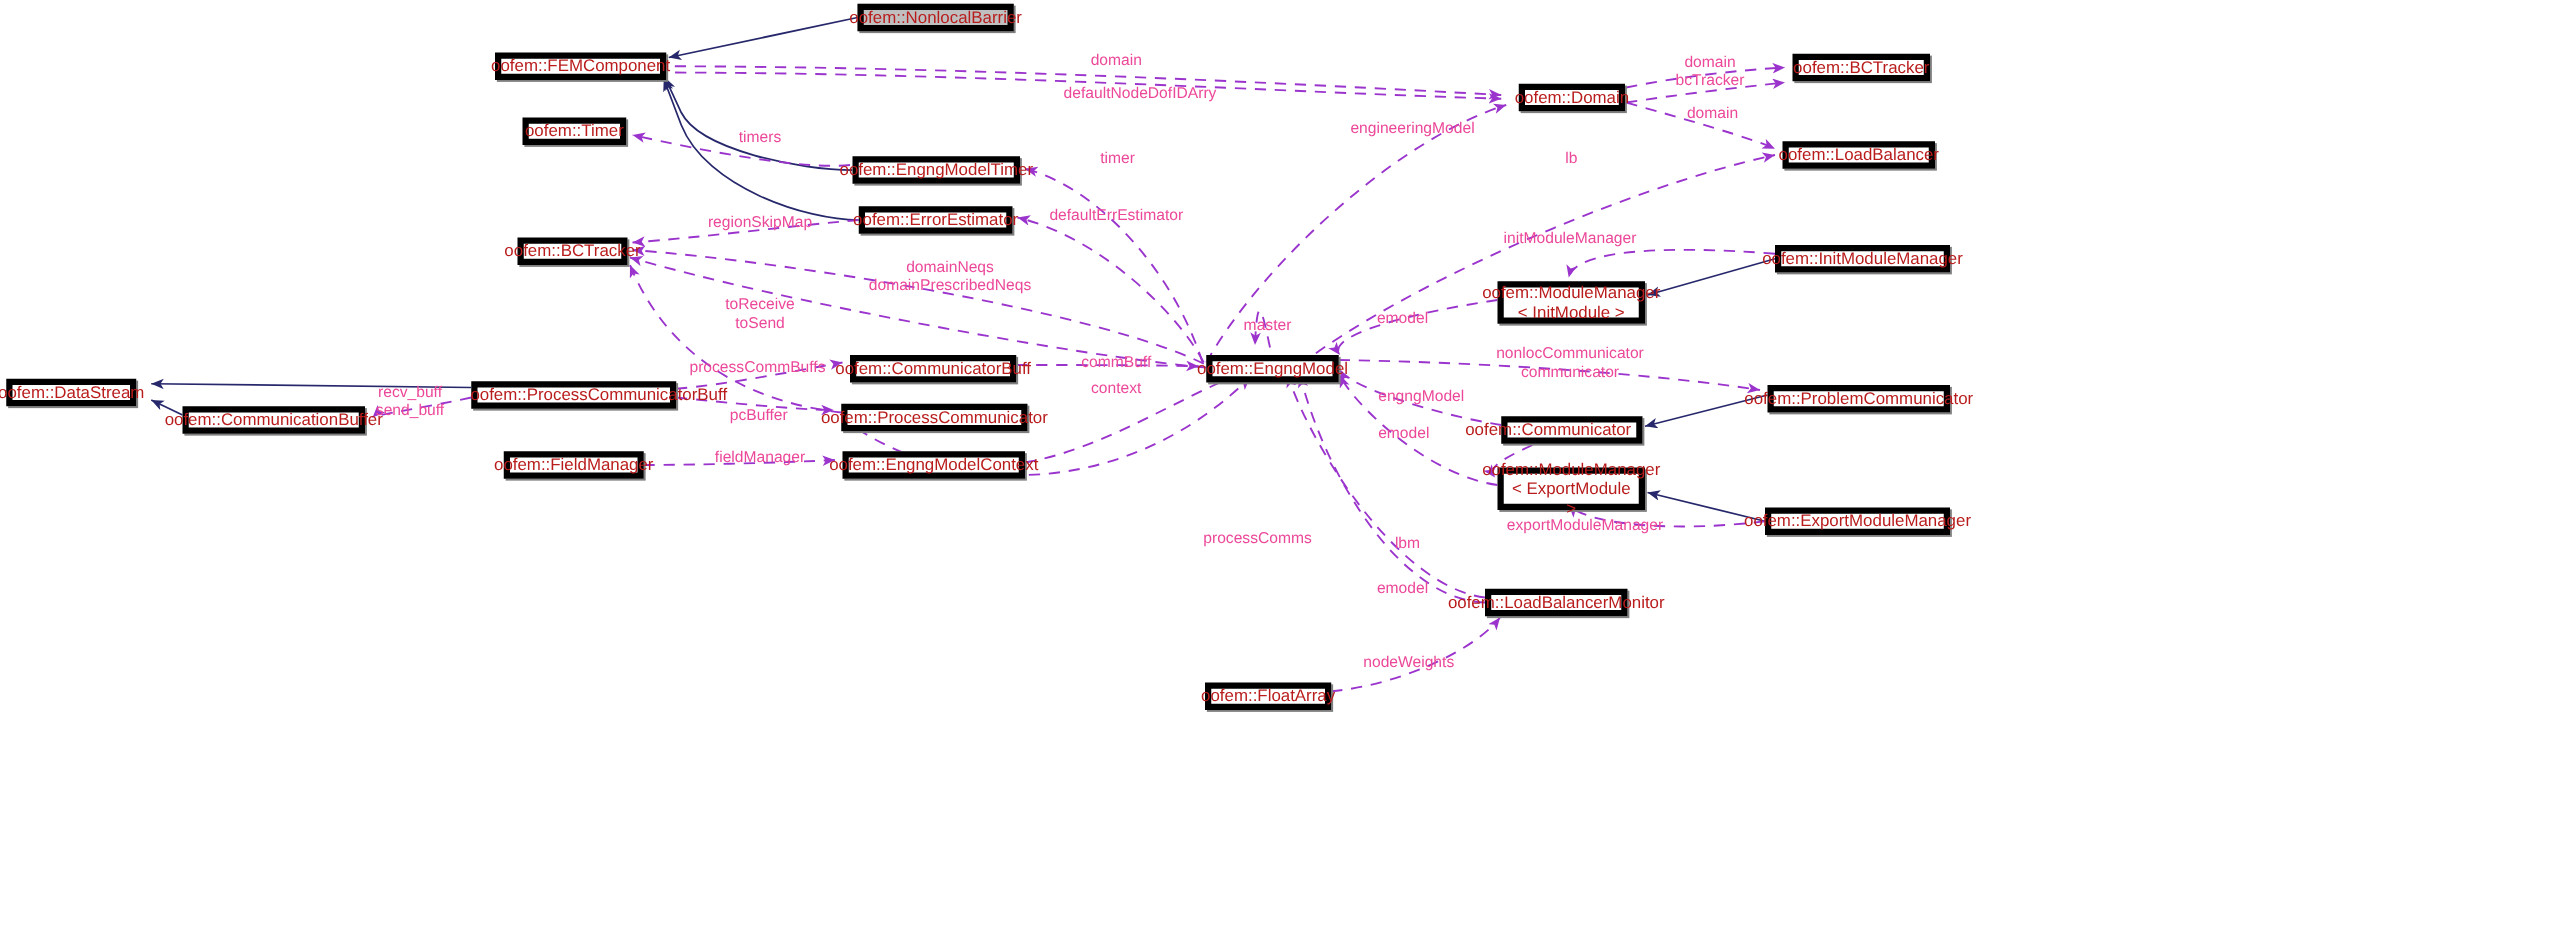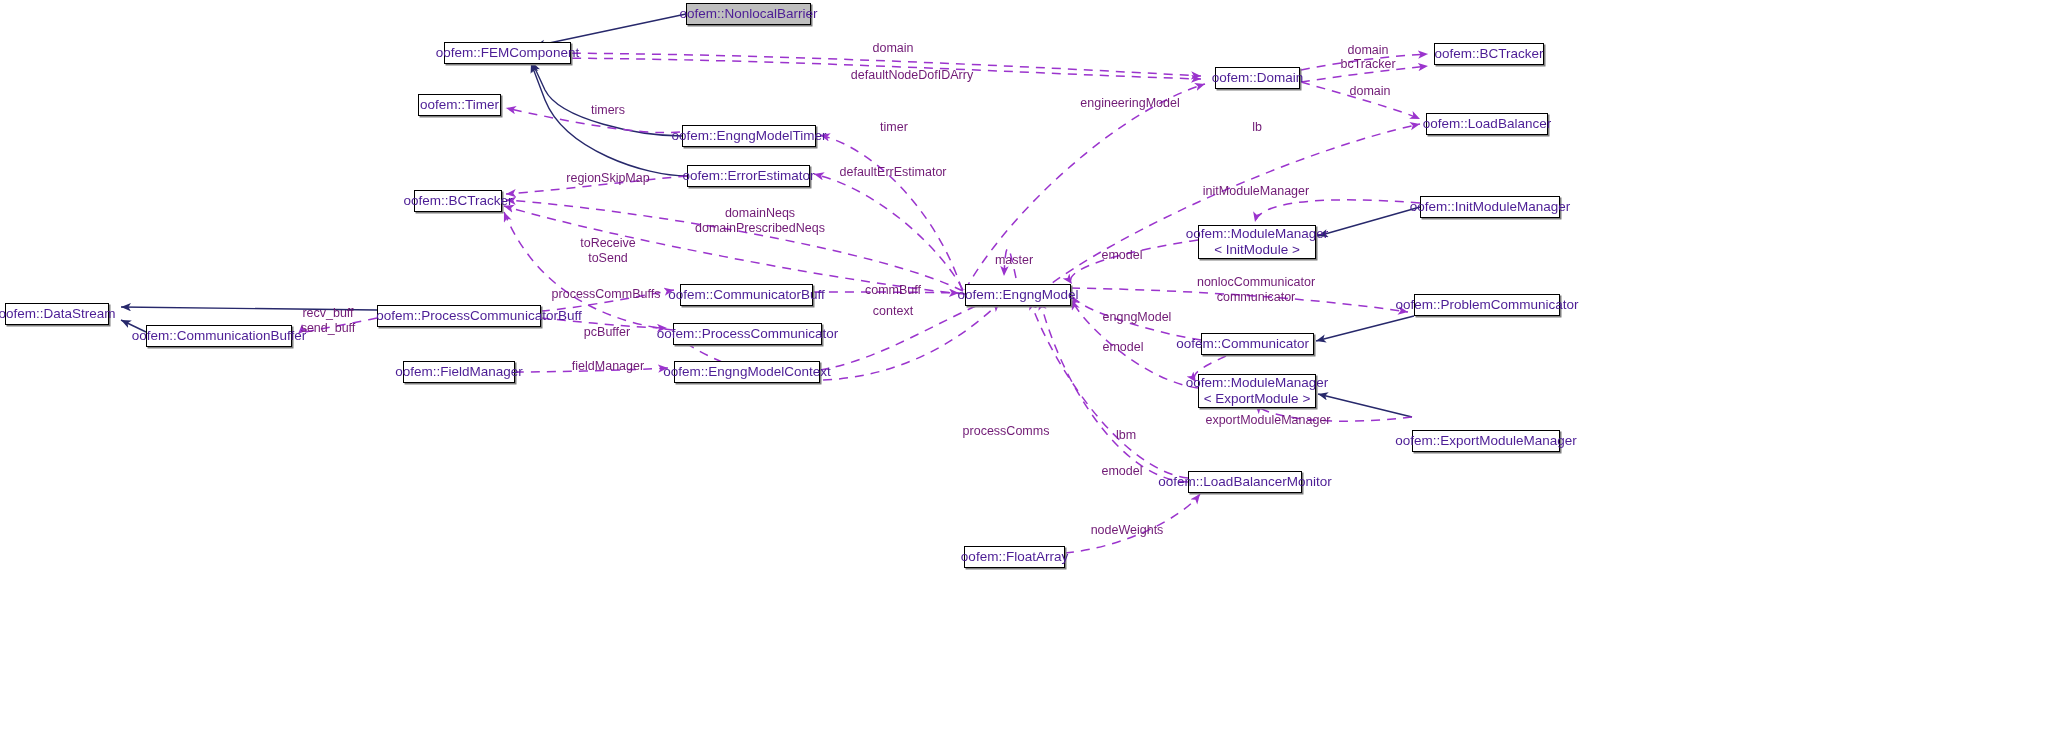--- a/index.html
+++ b/index.html
@@ -1,25 +1,25 @@
 <!DOCTYPE html>
 <html><head>
 <meta charset="utf-8">
 <style>
   html,body{margin:0;padding:0;background:#ffffff;}
   #stage{position:relative;width:2056px;height:751px;background:#ffffff;
          font-family:"Liberation Sans",sans-serif;overflow:hidden;}
   svg{position:absolute;left:0;top:0;}
-  .nodebox{position:absolute;box-sizing:border-box;border:1px solid #000000;
+  .nodebox{position:absolute;box-sizing:border-box;border:5px solid #000000;
            background:#ffffff;display:flex;align-items:center;justify-content:center;
-           text-align:center;font-size:13.5px;color:#4c1d95;line-height:1.15;
+           text-align:center;font-size:13.5px;color:#b91c1c;line-height:1.15;
            box-shadow:1.5px 1.5px 0 0 #7f7f7f;padding:0 4px;}
   .nodebox.grey{background:#bfbfbf;}
   .nodebox.two-line{flex-direction:column;}
-  .edgelabel{position:absolute;font-size:12.5px;color:#701a75;white-space:pre;
+  .edgelabel{position:absolute;font-size:12.5px;color:#ec4899;white-space:pre;
              text-align:center;line-height:1.18;transform:translate(-50%,-50%);}
 </style>
 </head>
 <body>
 
 <div id="stage">
 
   <svg width="2056" height="751">
     <defs>
       <marker id="arrInh" markerWidth="11" markerHeight="11" refX="10" refY="4.2" orient="auto" markerUnits="userSpaceOnUse">
@@ -75,21 +75,21 @@
       <path d="M1065,553 C1120,548 1180,520 1200,494"></path>
       <path d="M673,334 C760,400 900,400 1000,302"></path>
       <path d="M1226,356 C1200,368 1190,374 1196,382"></path>
     </g>
   </svg>
 
   <div id="nodes-layer">
       <div class="nodebox grey" style="left: 686px; top: 3px; width: 125px; height: 22px;">
         <span>oofem::NonlocalBarrier</span>
       </div>
-      <div class="nodebox" style="left: 396px; top: 42px; width: 127px; height: 22px; margin-left: 48px;">
+      <div class="nodebox" style="left: 396px; top: 42px; width: 137px; height: 22px;">
         <span>oofem::FEMComponent</span>
       </div>
       <div class="nodebox" style="left: 1434px; top: 43px; width: 110px; height: 22px;">
         <span>oofem::BCTracker</span>
       </div>
       <div class="nodebox" style="left: 1215px; top: 67px; width: 85px; height: 22px;">
         <span>oofem::Domain</span>
       </div>
       <div class="nodebox" style="left: 418px; top: 94px; width: 83px; height: 22px;">
         <span>oofem::Timer</span>
@@ -118,21 +118,21 @@
       </div>
       <div class="nodebox" style="left: 965px; top: 284px; width: 106px; height: 22px;">
         <span>oofem::EngngModel</span>
       </div>
       <div class="nodebox" style="left: 5px; top: 303px; width: 104px; height: 22px;">
         <span>oofem::DataStream</span>
       </div>
       <div class="nodebox" style="left: 377px; top: 305px; width: 164px; height: 22px; padding-left: 44px;">
         <span>oofem::ProcessCommunicatorBuff</span>
       </div>
-      <div class="nodebox" style="left: 1414px; top: 294px; width: 146px; height: 22px;">
+      <div class="nodebox" style="left: 1414px; top: 308px; width: 146px; height: 22px;">
         <span>oofem::ProblemCommunicator</span>
       </div>
       <div class="nodebox" style="left: 146px; top: 325px; width: 146px; height: 22px;">
         <span>oofem::CommunicationBuffer</span>
       </div>
       <div class="nodebox" style="left: 673px; top: 323px; width: 149px; height: 22px;">
         <span>oofem::ProcessCommunicator</span>
       </div>
       <div class="nodebox" style="left: 1201px; top: 333px; width: 113px; height: 22px; justify-content: flex-end;">
         <span>oofem::Communicator</span>
@@ -140,21 +140,21 @@
       <div class="nodebox" style="left: 403px; top: 361px; width: 112px; height: 22px;">
         <span>oofem::FieldManager</span>
       </div>
       <div class="nodebox" style="left: 674px; top: 361px; width: 146px; height: 22px;">
         <span>oofem::EngngModelContext</span>
       </div>
       <div class="nodebox two-line" style="left: 1198px; top: 374px; width: 118px; height: 34px;">
         <span>oofem::ModuleManager</span>
         <span>&lt; ExportModule &gt;</span>
       </div>
-      <div class="nodebox" style="left: 1412px; top: 406px; width: 148px; height: 22px; margin-top: 24px;">
+      <div class="nodebox" style="left: 1412px; top: 406px; width: 148px; height: 22px;">
         <span>oofem::ExportModuleManager</span>
       </div>
       <div class="nodebox" style="left: 1188px; top: 471px; width: 114px; height: 22px;">
         <span>oofem::LoadBalancerMonitor</span>
       </div>
       <div class="nodebox" style="left: 964px; top: 546px; width: 101px; height: 22px;">
         <span>oofem::FloatArray</span>
       </div>
     </div>
   <div id="labels-layer">

